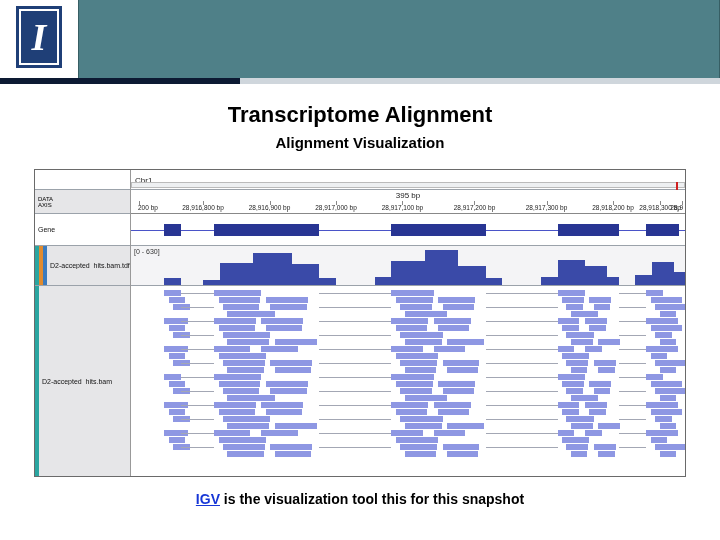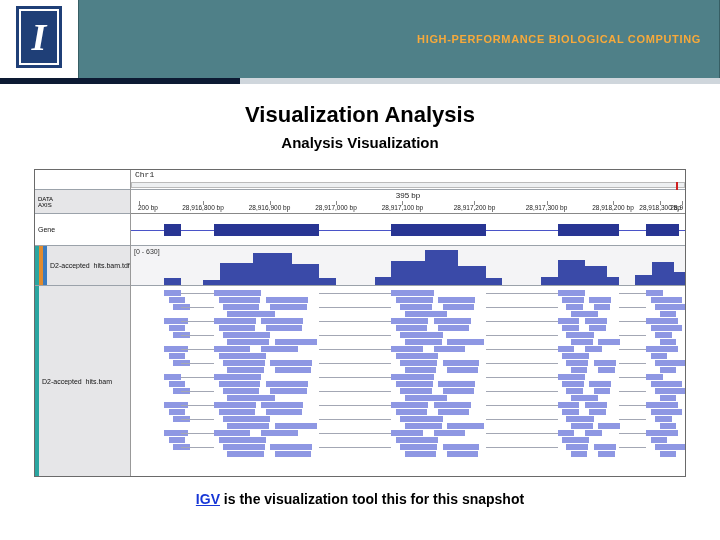--- a/index.html
+++ b/index.html
@@ -31,21 +31,21 @@
   .row { border-bottom:1px solid #9ba2aa; }
   .left-row { display:flex; align-items:center; }
   .grey-bg { background:#e6e6e8; }
   .track-label { font-size:7px; color:#111; padding-left:3px; white-space:nowrap; overflow:hidden;}
 
   
   .color-strip { width:12px; height:100%; display:flex; }
   .cs { flex:1; }
 
   .ruler-top { height:20px; position:relative; background:#fff;}
-  .chrom-label { position:absolute; top:0; left:4px; font-size:8px; color:#222;font-family:Liberation Mono, monospace;}
+  .chrom-label { position:absolute; top:6px; left:4px; font-size:8px; color:#222;}
   .loc-bar { position:absolute; top:12px; left:0; right:0; height:6px; background:#eef0f2; border:1px solid #bbb;}
   .loc-bar .marker { position:absolute; top:-1px; right:6px; width:2px; height:8px; background:#d02020;}
 
   .ruler-mid { height:24px; position:relative; background:#fff; border-bottom:1px solid #888;}
   .span-label { position:absolute; top:1px; left:50%; transform:translateX(-50%); font-size:8px; color:#222;}
   .tick-row { position:absolute; top:11px; left:0; right:0; height:12px;}
   .tick { position:absolute; top:0; width:1px; height:4px; background:#888;}
   .tick-lbl { position:absolute; top:3px; font-size:6.5px; color:#222; transform:translateX(-50%); white-space:nowrap;}
   .edge-lbl-left { left:7px; transform:none;}
   .edge-lbl-right { right:2px; transform:none;}
@@ -69,31 +69,30 @@
 </head>
 <body>
 
 <div class="header">
   <div class="logo-block">
     <div class="logo">
         <span>I</span>
       </div>
   </div>
   <div class="teal-band">
-    <div class="hpc-line">HIGH-PERFORMANCE BIOLOGICAL COMPUTING</div>
   </div>
 </div>
 <div class="headline-rule">
     <div class="dark"></div>
     <div class="light"></div>
   </div>
 <div class="spacer-white"></div>
 
-<div class="title">Visualization Analysis</div>
-<div class="subtitle">Analysis Visualization</div>
+<div class="title">Transcriptome Alignment</div>
+<div class="subtitle">Alignment Visualization</div>
 
 <div class="igv-wrap">
 
   <div class="igv-left">
     <div class="row left-row" style="height:20px;"></div>
     <div class="row left-row grey-bg" style="height:24px; font-size:6px; line-height:1; white-space:pre; padding:3px;"><span>DATA
 AXIS</span></div>
     <div class="row left-row" style="height:32px;">
         <div class="track-label">Gene</div>
       </div>

